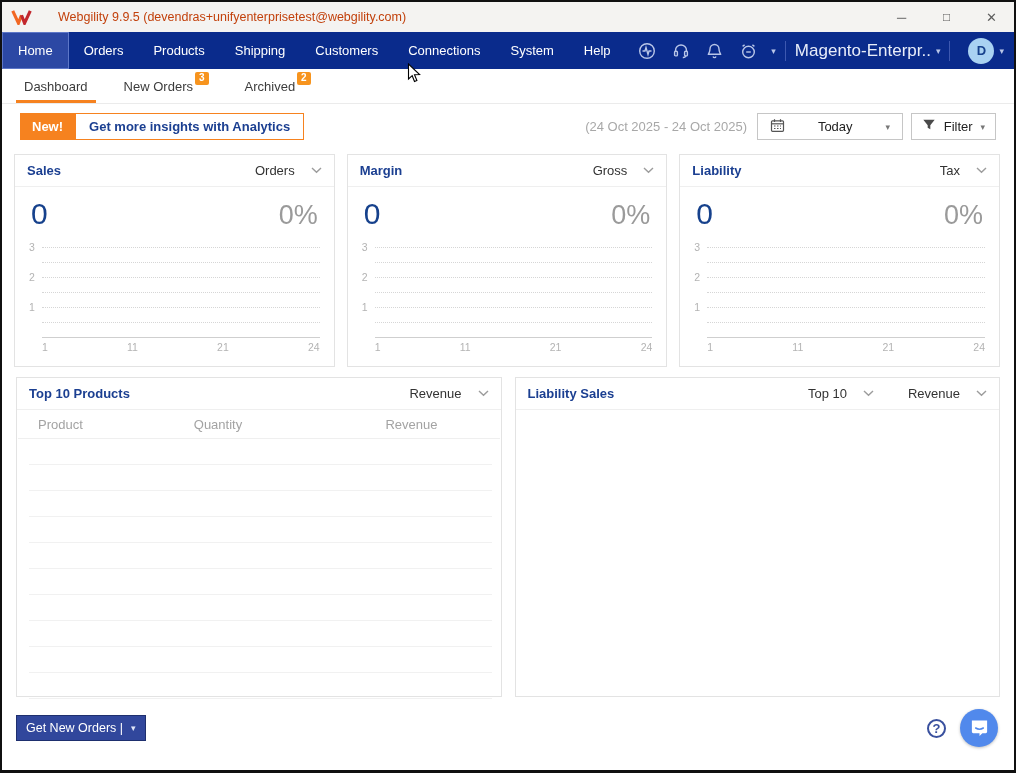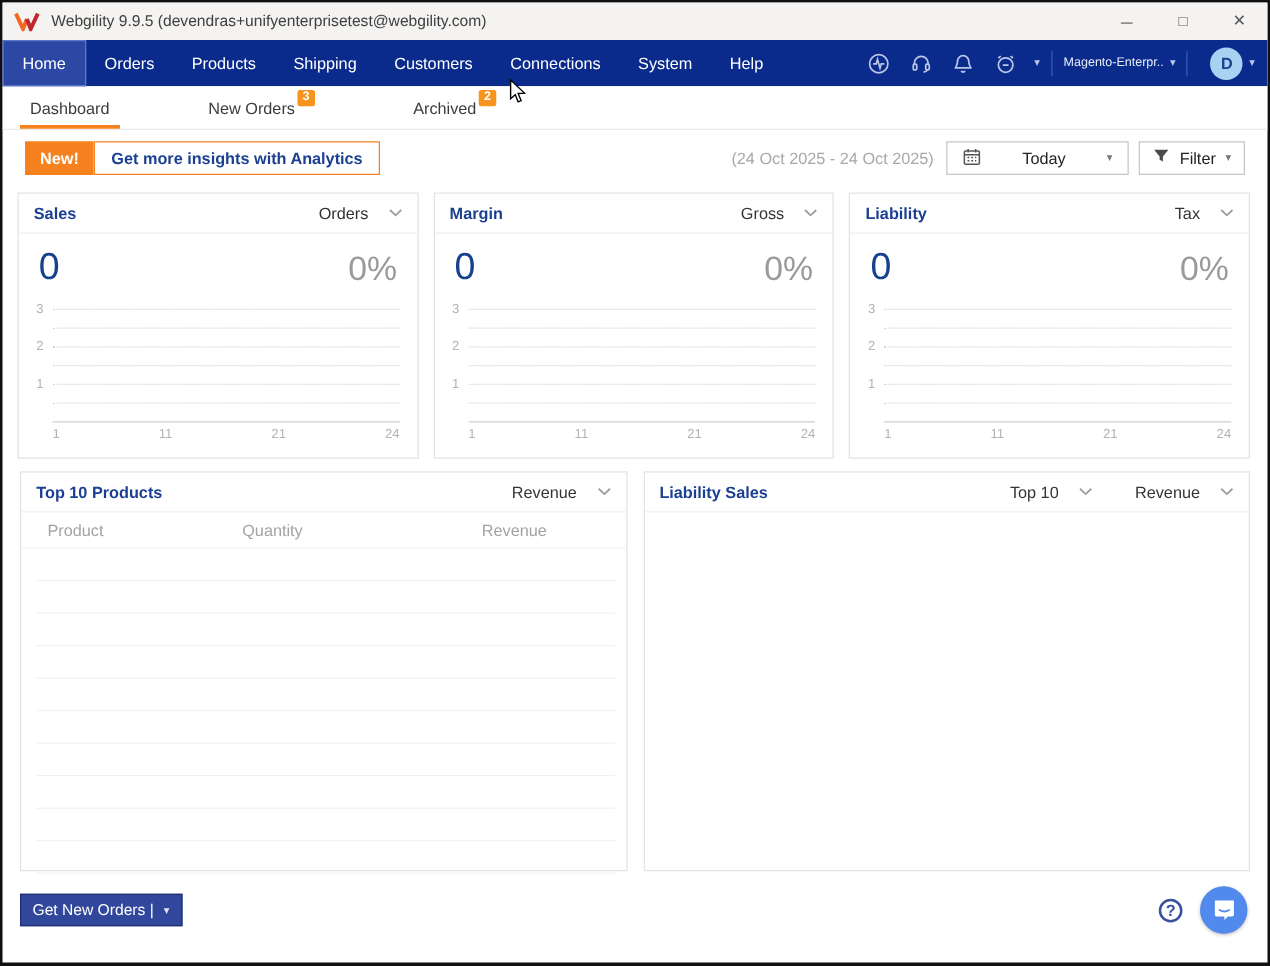--- a/index.html
+++ b/index.html
@@ -2,38 +2,38 @@
 <html><head>
 <meta charset="utf-8">
 <style>
   * { box-sizing: border-box; }
   body { margin:0; background:#9a9a9a; font-family:"Liberation Sans","DejaVu Sans",sans-serif; }
   .window { position:relative; width:1016px; height:773px; border:2px solid #101010; border-bottom-width:3px; background:#fff; overflow:hidden; }
 
   
   .titlebar { height:30px; background:#f4f3f1; display:flex; align-items:center; }
   .logo { margin-left:9px; display:flex; }
-  .title-text { margin-left:9px; font-size:12.5px; color:#404040; }
+  .title-text { margin-left:26px; font-size:12.5px; color:#c2410c; }
   .win-controls { margin-left:auto; display:flex; height:100%; }
   .win-btn { width:45px; height:100%; display:flex; align-items:center; justify-content:center; color:#5c5c5c; font-size:13px; }
   .win-btn.max { font-size:12px; }
 
   
   .navbar { height:37px; background:#0a2b8c; display:flex; align-items:stretch; color:#fff; }
   .nav-item { display:flex; align-items:center; padding:0 15px; font-size:13px; }
   .nav-item.active { background:#2c48a4; border:1px solid #5d77c8; }
   .nav-right { margin-left:auto; display:flex; align-items:center; padding-right:10px; }
   .nav-icon { margin:0 8px; display:flex; align-items:center; }
   .caret { font-size:9px; color:#b9c6e8; margin-left:5px; }
   .nav-sep { width:1px; height:20px; background:#3d58b0; margin:0 9px; }
-  .store-label { font-size:10px; color:#e8edf9; }
+  .store-label { font-size:17px; color:#e8edf9; }
   .avatar { width:26px; height:26px; border-radius:50%; background:#a9d2f2; color:#16418c; font-weight:bold; font-size:13px; display:flex; align-items:center; justify-content:center; margin-left:9px; }
 
   
-  .tabbar { height:35px; background:#fff; border-bottom:1px solid #ebebeb; display:flex; align-items:stretch; padding-left:10px;gap:43px; }
+  .tabbar { height:35px; background:#fff; border-bottom:1px solid #ebebeb; display:flex; align-items:stretch; padding-left:10px; }
   .tab { position:relative; display:flex; align-items:center; padding:0 12px; font-size:13px; color:#3c3c3c; margin-right:12px; }
   .tab.active::after { content:""; position:absolute; left:4px; right:4px; bottom:0; height:3px; background:#f6821f; }
   .tab-badge { position:relative; top:-8px; background:#f7941e; color:#fff; font-size:10px; font-weight:bold; padding:1px 4px 2px; border-radius:2px; margin-left:2px; line-height:1; }
 
   
   .toolbar-row { display:flex; align-items:center; height:27px; margin:9px 18px 0 18px; }
   .new-badge { background:#f6821f; color:#fff; font-weight:bold; font-size:13px; height:27px; display:flex; align-items:center; padding:0 12px; }
   .analytics-btn { border:1px solid #f6821f; color:#1b3f91; font-weight:bold; font-size:13px; height:27px; display:flex; align-items:center; padding:0 13px; background:#fff; }
   .spacer { flex:1; }
   .date-range { color:#a8a8a8; font-size:13px; margin-right:10px; }

